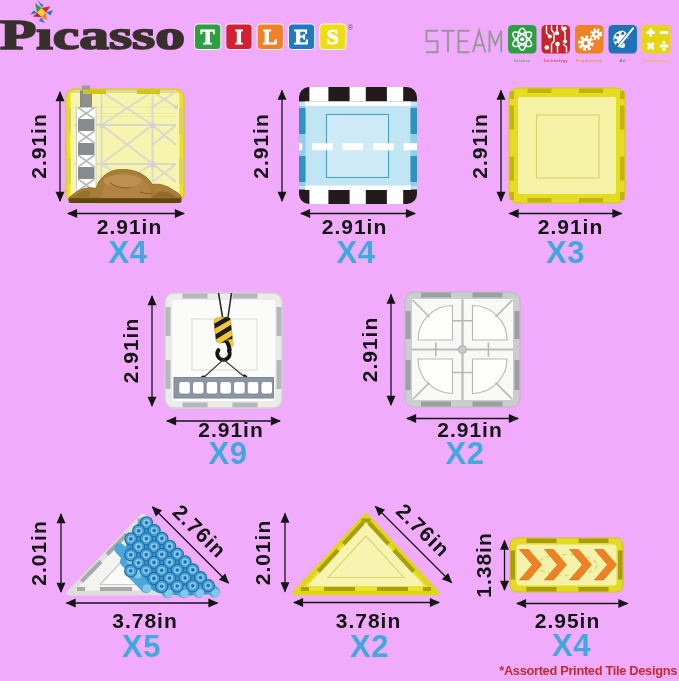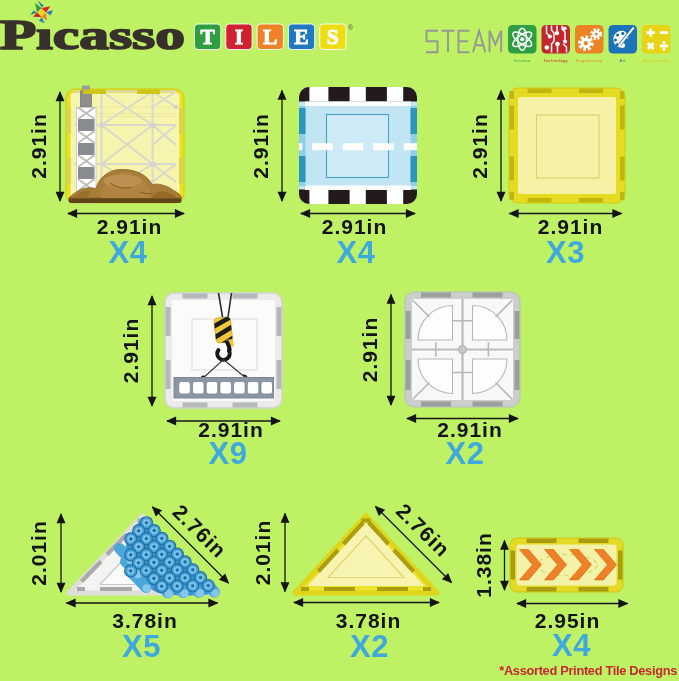--- a/index.html
+++ b/index.html
@@ -1,16 +1,16 @@
 <!DOCTYPE html>
 <html><head>
 <meta charset="utf-8">
 <style>
 html,body{margin:0;padding:0;background:#fff;}
-#page{position:relative;width:679px;height:681px;background:#bef264;overflow:hidden;font-family:"Liberation Sans",sans-serif;}
+#page{position:relative;width:679px;height:681px;background:#f0abfc;overflow:hidden;font-family:"Liberation Sans",sans-serif;}
 text{font-family:"Liberation Sans",sans-serif;}
 .serif, .serif text{font-family:"Liberation Serif",serif !important;}
 .dim{font-weight:bold;font-size:21px;fill:#141414;letter-spacing:1px;}
 .cnt{font-weight:bold;font-size:31px;fill:#3fa8dc;letter-spacing:0.5px;}
 </style>
 </head>
 <body>
 <div id="page">
 <svg width="679" height="681" viewBox="0 0 679 681">
 <defs>

